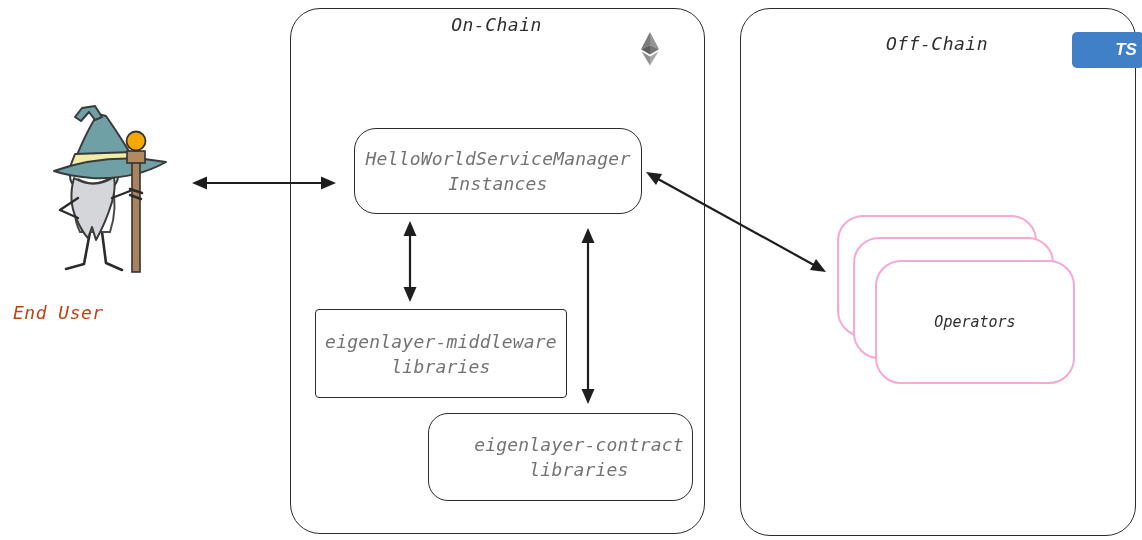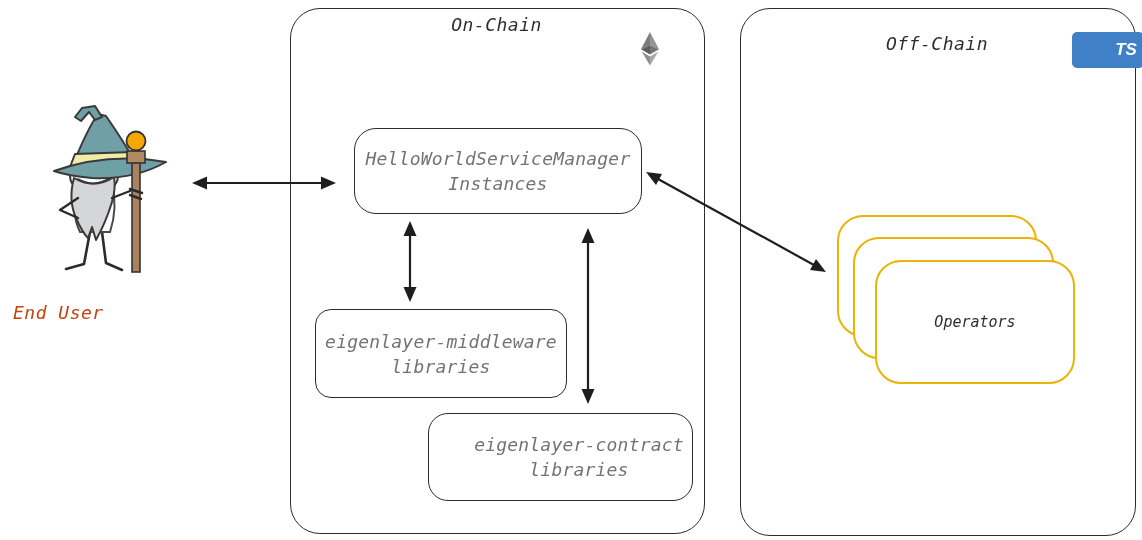--- a/index.html
+++ b/index.html
@@ -16,21 +16,21 @@
     text-align:center;font-size:18px;font-weight:500;color:#2e2e2e;letter-spacing:0.5px;
   }
   
   .node-box{
     border:1.8px solid #2b2b2b;border-radius:22px;background:#fff;
     display:flex;flex-direction:column;align-items:center;justify-content:center;
     font-size:18px;line-height:25px;color:#737373;text-align:center;letter-spacing:0.2px;
   }
   
   .stack-box{
-    border:2px solid #eab308;border-radius:26px;background:#fff;gap:36px;
+    border:2px solid #f9a8d4;border-radius:26px;background:#fff;gap:36px;
   }
   .stack-front{
     display:flex;flex-direction:column;align-items:center;justify-content:center;
     font-size:15px;line-height:21px;color:#2e2e2e;text-align:center;
   }
   .end-user-label{
     text-align:left;font-size:18px;line-height:26px;color:#c2410c;letter-spacing:0.5px;
   }
   .ts-badge{
     background:#3f80c6;border-radius:5px;color:#fff;
@@ -55,21 +55,21 @@
     <path d="M20,18.2 L11,23.4 L11,14.2 Z" fill="#747474"></path>
     <path d="M2.6,20.6 L11,34.5 L11,25.6 Z" fill="#8f8f8f"></path>
     <path d="M19.4,20.6 L11,34.5 L11,25.6 Z" fill="#a8a8a8"></path>
   </svg>
 
   <div class="abs node-box" style="left:354px;top:128px;width:286px;height:84px;">
     <span>HelloWorldServiceManager</span>
     <span>Instances</span>
   </div>
 
-  <div class="abs node-box" style="left:315px;top:309px;width:250px;height:87px;border-radius:16px;">
+  <div class="abs node-box" style="left:315px;top:309px;width:250px;height:87px;border-radius:4px;">
     <span>eigenlayer-middleware</span>
     <span>libraries</span>
   </div>
 
   <div class="abs node-box" style="left:428px;top:413px;width:226px;height:86px;border-radius:20px;padding-left:37px;">
     <span>eigenlayer-contract</span>
     <span>libraries</span>
   </div>
 
   <div class="abs container-box" style="left:740px;top:8px;width:394px;height:526px;"></div>

